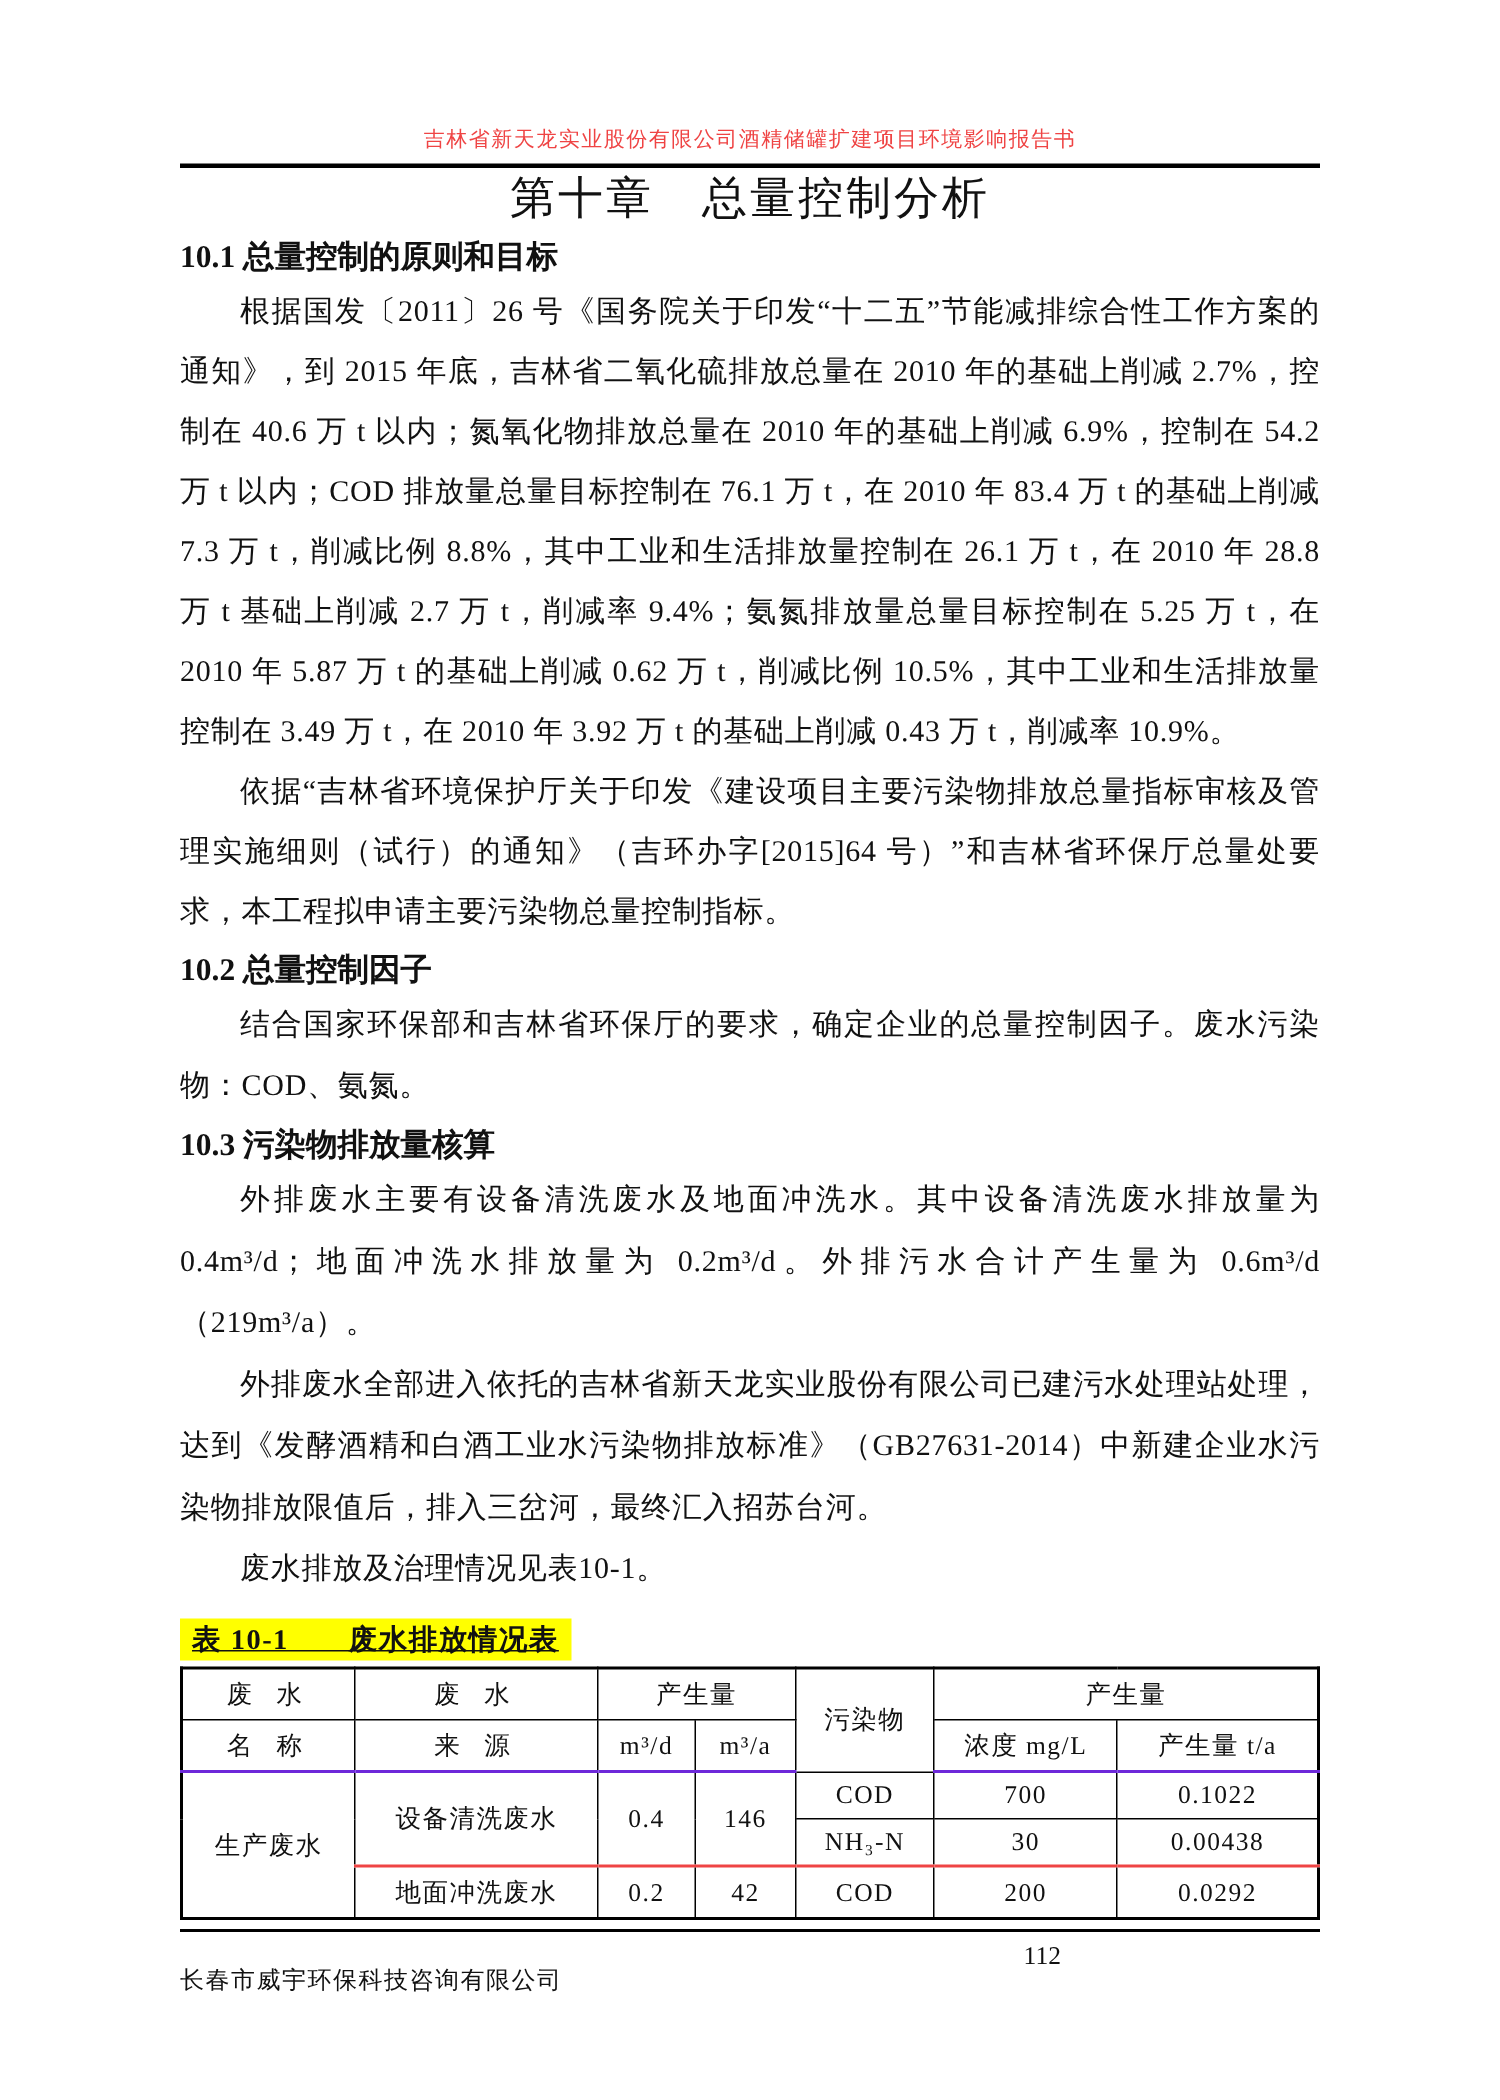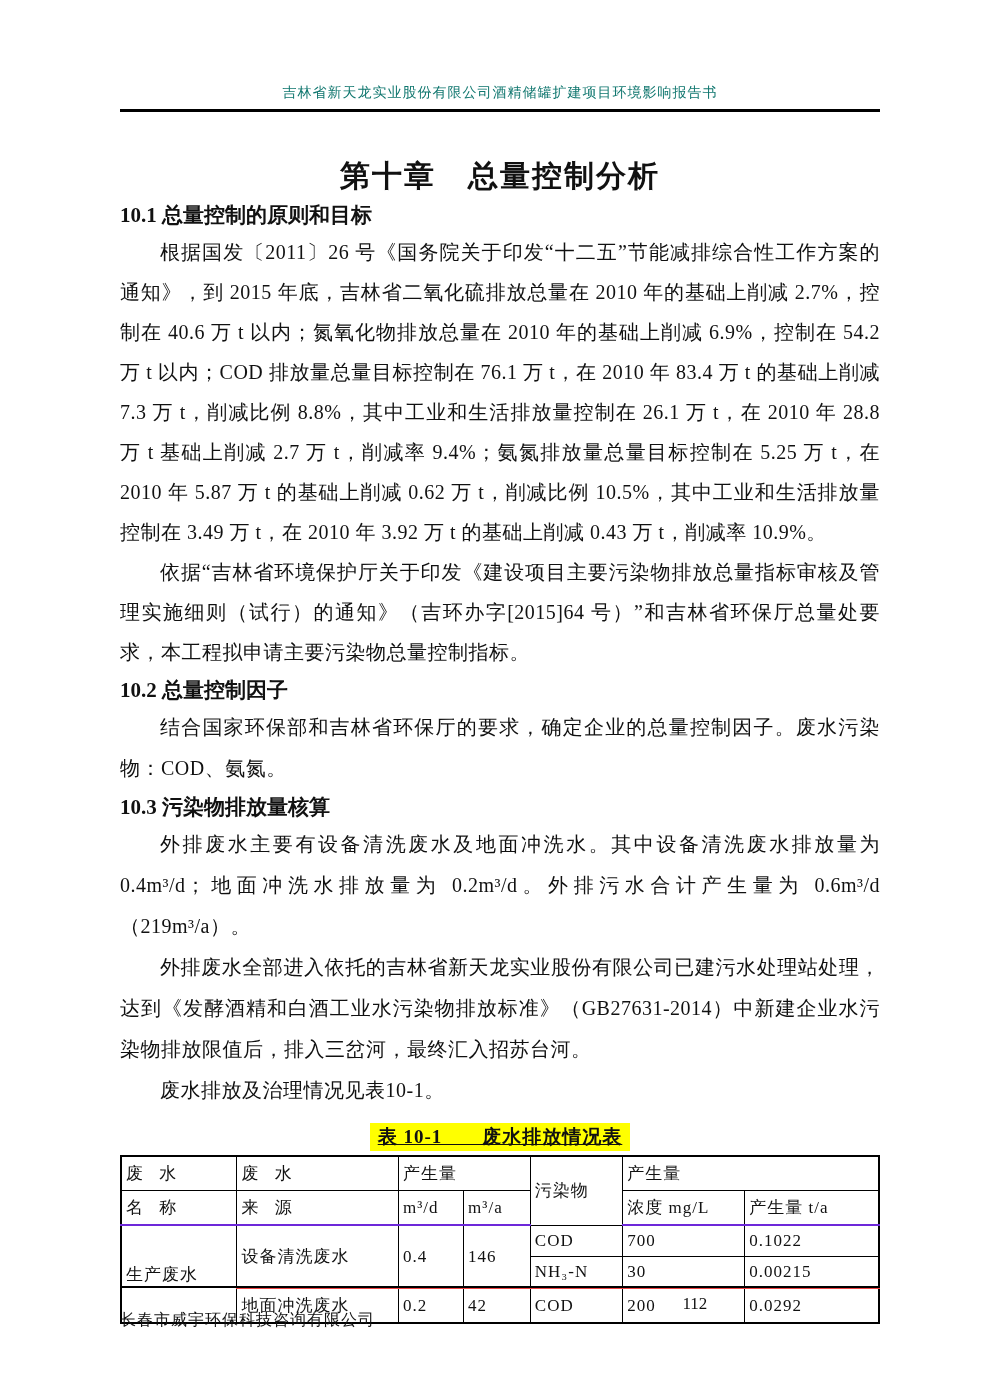--- a/index.html
+++ b/index.html
@@ -13,33 +13,32 @@
   }
   .page { position: absolute; inset: 0; }
   .content { padding: 0 120px; }
 
   
   .running-head {
     margin-top: 84px;
     text-align: center;
     font-size: 14px;
     letter-spacing: 1px;
-    color: #0f766e;
+    color: #ef4444;
   }
   .head-rule {
     margin-top: 7px;
     border-bottom: 3px solid #000;
   }
 
   
   .chapter-title {
-    margin-top: 44px;
     text-align: center;
     font-size: 30px;
-    font-weight: bold;
+    font-weight: normal;
     letter-spacing: 2px;
   }
 
   
   .sec-heading {
     margin-top: 1px;
     font-size: 21px;
     font-weight: bold;
     line-height: 34px;
   }
@@ -50,21 +49,21 @@
     line-height: 40px;
     text-align: justify;
     text-indent: 2em;
     letter-spacing: 0.5px;
   }
   .para.tight { line-height: 41px; }
 
   
   .table-caption {
     margin-top: 12px;
-    text-align: center;
+    text-align: left;
   }
   .table-caption span {
     display: inline-block;
     background: #ffff00;
     font-weight: bold;
     font-size: 19px;
     text-decoration: underline;
     padding: 1px 8px;
     letter-spacing: 1px;
   }
@@ -72,21 +71,21 @@
   
   table.wastewater {
     width: 100%;
     margin-top: 4px;
     border-collapse: collapse;
     border: 2.5px solid #000;
     font-size: 17px;
   }
   table.wastewater td {
     border: 1px solid #000;
-    text-align: left;
+    text-align: center;
     vertical-align: middle;
     padding: 5px 4px;
     letter-spacing: 1px;
   }
   table.wastewater tr.hdr2 td { border-bottom: 2px solid #6d28d9; }
   table.wastewater tr.grp-end td { border-top: 2px solid #ef4444; }
   table.wastewater td.sp { letter-spacing: 6px; }
 
   
   .footer {
@@ -164,21 +163,21 @@
           <td rowspan="2">设备清洗废水</td>
           <td rowspan="2">0.4</td>
           <td rowspan="2">146</td>
           <td>COD</td>
           <td>700</td>
           <td>0.1022</td>
         </tr>
         <tr>
           <td>NH₃-N</td>
           <td>30</td>
-          <td>0.00215</td>
+          <td>0.00438</td>
         </tr>
         <tr class="grp-end">
           <td>地面冲洗废水</td>
           <td>0.2</td>
           <td>42</td>
           <td>COD</td>
           <td>200</td>
           <td>0.0292</td>
         </tr>
       </tbody>

